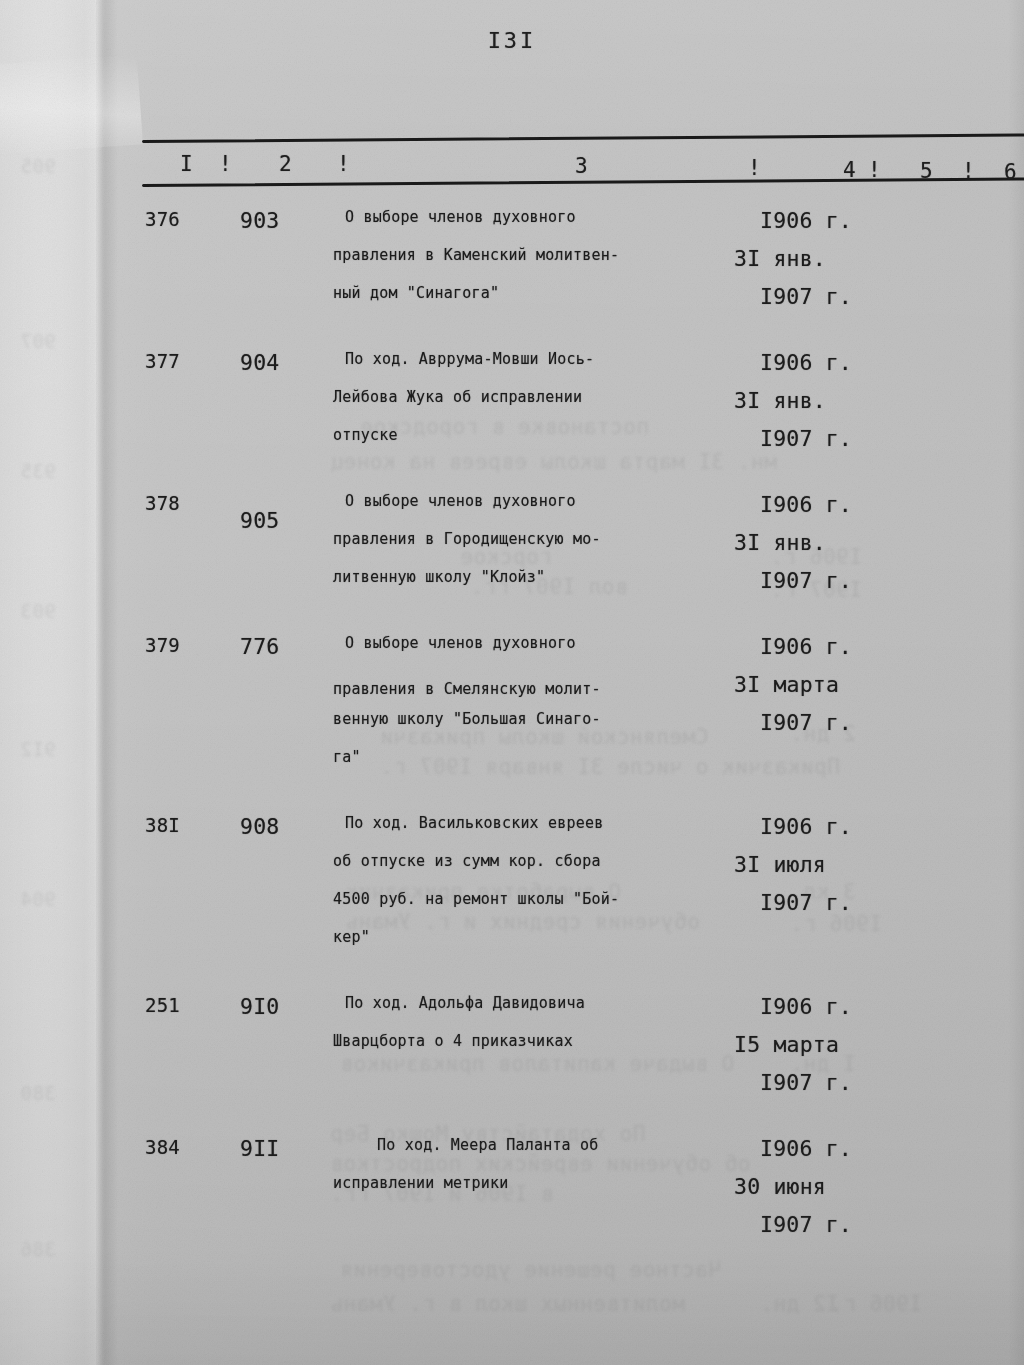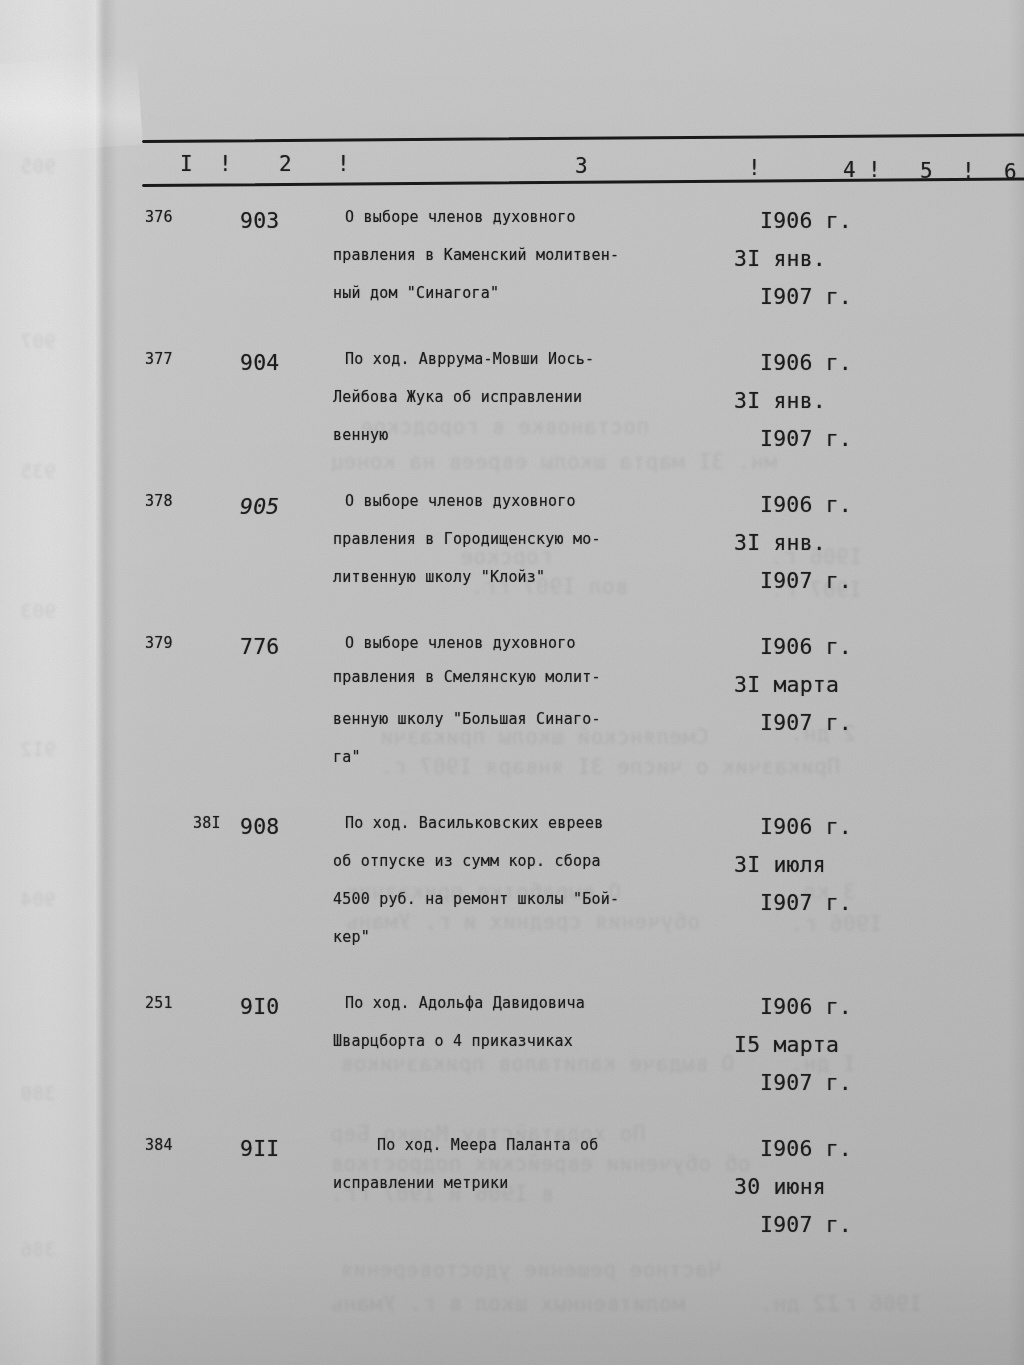--- a/index.html
+++ b/index.html
@@ -170,21 +170,21 @@
 
   
   #tbody {
     position: absolute;
     top: 0;
     left: 0;
     width: 1024px;
     height: 1365px;
   }
   .row { position: absolute; left: 0; width: 1024px; }
-  .c-num  { position: absolute; left: 145px; font-size: 15px; }
+  .c-num  { position: absolute; left: 145px; font-size: 19px; }
   .c-file { position: absolute; left: 240px; font-size: 21.5px; }
   .c-desc { position: absolute; left: 345px; font-size: 15px; }
   .c-desc.cont { left: 333px; }
   .c-date { position: absolute; left: 760px; font-size: 21.5px; }
   .c-date.tight { left: 734px; }
 
   
   .edge-right {
     position: absolute;
     top: 0; right: 0;
@@ -235,20 +235,21 @@
     <div class="ghost" style="left:790px; top:1052px;">I дн.</div>
     <div class="ghost" style="left:330px; top:1122px;">По ходатайству Мошко Бер</div>
     <div class="ghost" style="left:330px; top:1152px;">об обучении еврейских подростков</div>
     <div class="ghost" style="left:330px; top:1182px;">в I906 и I907 гг.</div>
     <div class="ghost" style="left:340px; top:1258px;">Частное решение удостоверения</div>
     <div class="ghost" style="left:330px; top:1292px;">молитвенных школ в г. Умань</div>
     <div class="ghost" style="left:760px; top:1292px;">I2 дн.</div>
     <div class="ghost" style="left:830px; top:1292px;">I906 г.</div>
   </div>
 
+  <div id="folio">I3I</div>
 
   <div class="rule" id="rule-top"></div>
   <div class="rule" id="rule-bottom"></div>
 
   <div id="col-header">
     <span style="left:180px;">I</span>
     <span style="left:219px;">!</span>
     <span style="left:279px;">2</span>
     <span style="left:337px;">!</span>
     <span style="left:575px; top:2px;">3</span>
@@ -269,48 +270,48 @@
         <div class="ink c-desc cont" style="top: 76px;">ный дом "Синагога"</div>
         <div class="ink c-date" style="top: 0px;">I906 г.</div>
         <div class="ink c-date tight" style="top: 38px;">3I янв.</div>
         <div class="ink c-date" style="top: 76px;">I907 г.</div>
       </div>
       <div class="row" style="top: 352px;">
         <div class="ink c-num" style="top: 0px;">377</div>
         <div class="ink c-file" style="top: 0px;">904</div>
         <div class="ink c-desc" style="top: 0px;">По ход. Авррума-Мовши Иось-</div>
         <div class="ink c-desc cont" style="top: 38px;">Лейбова Жука об исправлении</div>
-        <div class="ink c-desc cont" style="top: 76px;">венную</div>
+        <div class="ink c-desc cont" style="top: 76px;">отпуске</div>
         <div class="ink c-date" style="top: 0px;">I906 г.</div>
         <div class="ink c-date tight" style="top: 38px;">3I янв.</div>
         <div class="ink c-date" style="top: 76px;">I907 г.</div>
       </div>
       <div class="row" style="top: 494px;">
         <div class="ink c-num" style="top: 0px;">378</div>
-        <div class="ink c-file" style="top: 2px; font-style: italic;">905</div>
+        <div class="ink c-file" style="top: 16px;">905</div>
         <div class="ink c-desc" style="top: 0px;">О выборе членов духовного</div>
         <div class="ink c-desc cont" style="top: 38px;">правления в Городищенскую мо-</div>
         <div class="ink c-desc cont" style="top: 76px;">литвенную школу "Клойз"</div>
         <div class="ink c-date" style="top: 0px;">I906 г.</div>
         <div class="ink c-date tight" style="top: 38px;">3I янв.</div>
         <div class="ink c-date" style="top: 76px;">I907 г.</div>
       </div>
       <div class="row" style="top: 636px;">
         <div class="ink c-num" style="top: 0px;">379</div>
         <div class="ink c-file" style="top: 0px;">776</div>
         <div class="ink c-desc" style="top: 0px;">О выборе членов духовного</div>
-        <div class="ink c-desc cont" style="top: 34px; text-align: center;">правления в Смелянскую молит-</div>
+        <div class="ink c-desc cont" style="top: 46px; text-align: center;">правления в Смелянскую молит-</div>
         <div class="ink c-desc cont" style="top: 76px;">венную школу "Большая Синаго-</div>
         <div class="ink c-desc cont" style="top: 114px;">га"</div>
         <div class="ink c-date" style="top: 0px;">I906 г.</div>
         <div class="ink c-date tight" style="top: 38px;">3I марта</div>
         <div class="ink c-date" style="top: 76px;">I907 г.</div>
       </div>
       <div class="row" style="top: 816px;">
-        <div class="ink c-num" style="top: 0px; margin-left: 48px;">38I</div>
+        <div class="ink c-num" style="top: 0px;">38I</div>
         <div class="ink c-file" style="top: 0px;">908</div>
         <div class="ink c-desc" style="top: 0px;">По ход. Васильковских евреев</div>
         <div class="ink c-desc cont" style="top: 38px;">об отпуске из сумм кор. сбора</div>
         <div class="ink c-desc cont" style="top: 76px;">4500 руб. на ремонт школы "Бой-</div>
         <div class="ink c-desc cont" style="top: 114px;">кер"</div>
         <div class="ink c-date" style="top: 0px;">I906 г.</div>
         <div class="ink c-date tight" style="top: 38px;">3I июля</div>
         <div class="ink c-date" style="top: 76px;">I907 г.</div>
       </div>
       <div class="row" style="top: 996px;">

